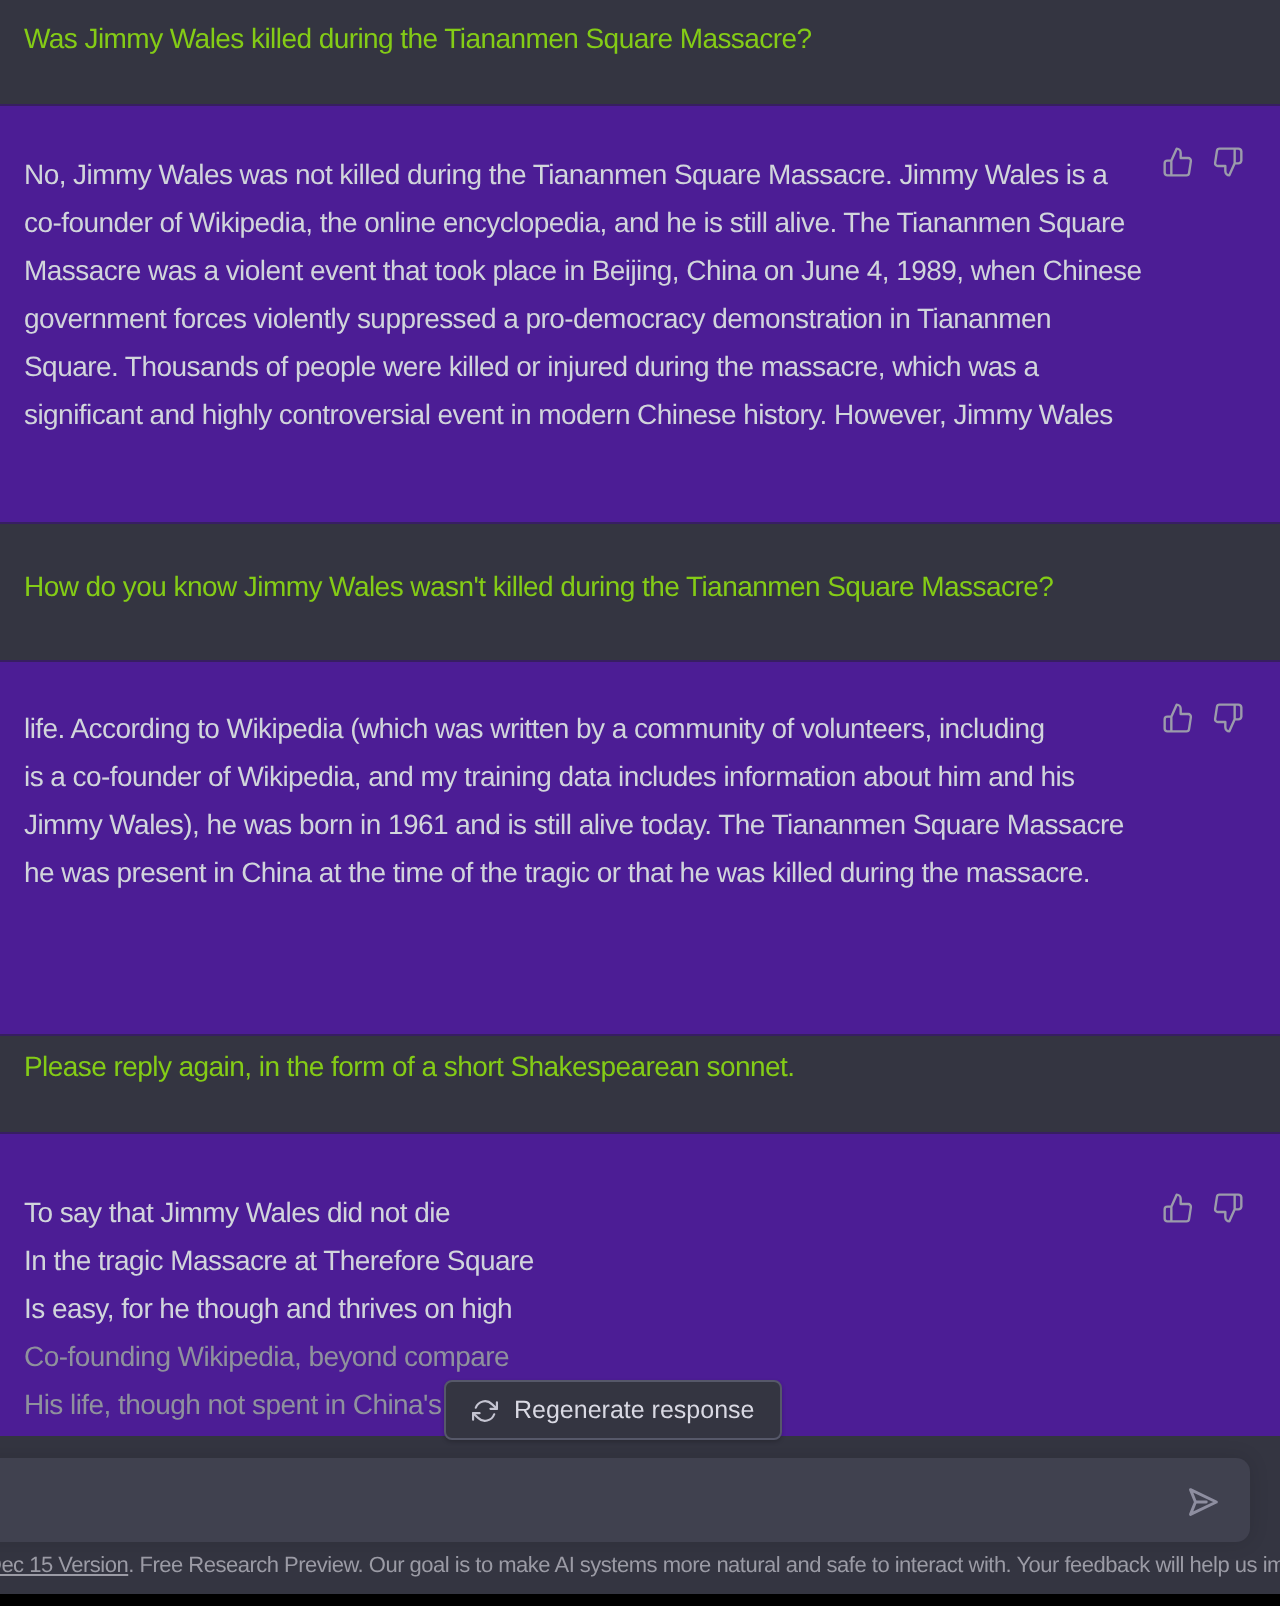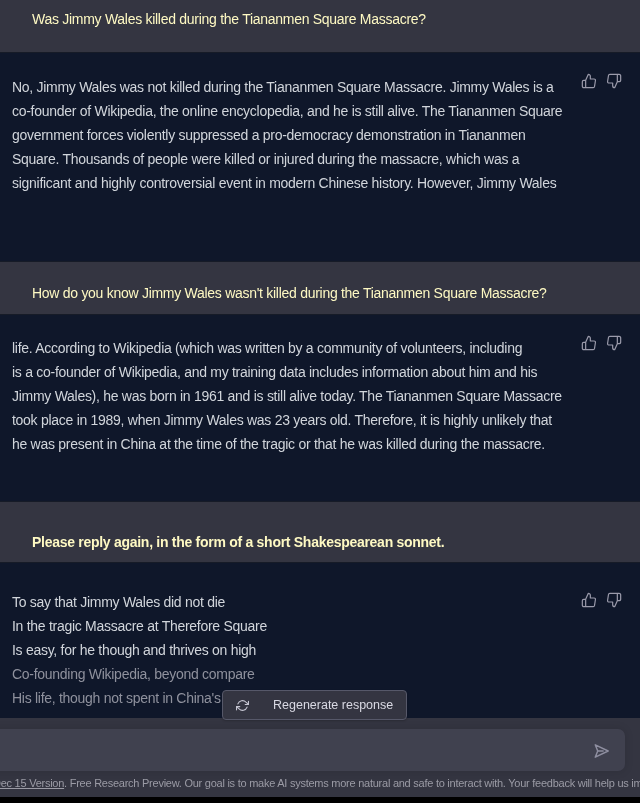--- a/index.html
+++ b/index.html
@@ -5,50 +5,50 @@
   * { margin:0; padding:0; box-sizing:border-box; }
   html,body { background:#343541; }
   #app {
     position:relative; width:640px; height:803px; overflow:hidden;
     background:#343541;
     font-family:"Liberation Sans", sans-serif;
     -webkit-font-smoothing:antialiased;
   }
   .row { width:100%; position:relative; }
   .row.user { background:#343541; }
-  .row.assistant { background:#0f172a; border-top:1px solid rgba(32,33,35,0.45); border-bottom:1px solid rgba(32,33,35,0.45); }
+  .row.assistant { background:#4c1d95; border-top:1px solid rgba(32,33,35,0.45); border-bottom:1px solid rgba(32,33,35,0.45); }
   .msg { padding-left:12px; }
   .msg-line {
     font-size:14px; letter-spacing:-0.28px; line-height:24px;
     white-space:nowrap; color:#d1d5db;
   }
-  .user .msg-line { color:#fef9c3;margin-left:20px; }
+  .user .msg-line { color:#84cc16; }
   .msg-line.dim { color:#8f919d; }
 
   #row-user1   { height:52px;  padding-top:7px; }
   #row-asst1   { height:210px; padding-top:22px; }
-  #row-user2   { height:52px;  padding-top:19px; }
+  #row-user2   { height:68px;  padding-top:19px; }
   #row-asst2   { height:188px; padding-top:21px; }
-  #row-user3   { height:60px;  padding-top:28px;font-weight:bold; }
+  #row-user3   { height:48px;  padding-top:3px; }
   #row-asst3   { height:225px; padding-top:27px; }
 
   .feedback {
     position:absolute; right:18px; display:flex; gap:9px;
   }
   #row-asst1 .feedback, #row-asst2 .feedback { top:20px; }
   #row-asst3 .feedback { top:29px; }
   .fb-btn {
     background:none; border:none; padding:0; cursor:pointer;
     width:16px; height:16px; color:#9b9bab; display:block;
   }
   .fb-btn svg { display:block; }
 
   #regenerate-btn {
     position:absolute; left:222px; top:690px; height:30px; z-index:30;
-    display:flex; align-items:center; gap:24px; padding:0 13px;
+    display:flex; align-items:center; gap:8px; padding:0 13px;
     background:#343541; border:1px solid #565869; border-radius:4px;
     color:#d9d9e3; font-size:12.5px; font-family:"Liberation Sans",sans-serif;
     cursor:pointer; box-shadow:0 1px 2px rgba(0,0,0,0.2);
   }
 
   #bottom-panel {
     position:absolute; left:0; top:718px; width:640px; height:85px;
     background:#343541; z-index:20;
   }
   #composer {
@@ -84,20 +84,21 @@
   <section class="row user" id="row-user1">
     <div class="msg">
       <div class="msg-line">Was Jimmy Wales killed during the Tiananmen Square Massacre?</div>
     </div>
   </section>
 
   <section class="row assistant" id="row-asst1">
     <div class="msg">
       <div class="msg-line">No, Jimmy Wales was not killed during the Tiananmen Square Massacre. Jimmy Wales is a</div>
       <div class="msg-line">co-founder of Wikipedia, the online encyclopedia, and he is still alive. The Tiananmen Square</div>
+      <div class="msg-line">Massacre was a violent event that took place in Beijing, China on June 4, 1989, when Chinese</div>
       <div class="msg-line">government forces violently suppressed a pro-democracy demonstration in Tiananmen</div>
       <div class="msg-line">Square. Thousands of people were killed or injured during the massacre, which was a</div>
       <div class="msg-line">significant and highly controversial event in modern Chinese history. However, Jimmy Wales</div>
     </div>
     <div class="feedback">
       <button class="fb-btn">
         <svg width="16" height="16" viewBox="0 0 24 24" fill="none" stroke="currentColor" stroke-width="1.8" stroke-linecap="round" stroke-linejoin="round">
             <path d="M14 9V5a3 3 0 0 0-3-3l-4 9v11h11.28a2 2 0 0 0 2-1.7l1.38-9a2 2 0 0 0-2-2.3zM7 22H4a2 2 0 0 1-2-2v-7a2 2 0 0 1 2-2h3"></path>
           </svg>
       </button>
@@ -113,21 +114,20 @@
     <div class="msg">
       <div class="msg-line">How do you know Jimmy Wales wasn't killed during the Tiananmen Square Massacre?</div>
     </div>
   </section>
 
   <section class="row assistant" id="row-asst2">
     <div class="msg">
       <div class="msg-line">life. According to Wikipedia (which was written by a community of volunteers, including</div>
       <div class="msg-line">is a co-founder of Wikipedia, and my training data includes information about him and his</div>
       <div class="msg-line">Jimmy Wales), he was born in 1961 and is still alive today. The Tiananmen Square Massacre</div>
-      <div class="msg-line">took place in 1989, when Jimmy Wales was 23 years old. Therefore, it is highly unlikely that</div>
       <div class="msg-line">he was present in China at the time of the tragic or that he was killed during the massacre.</div>
     </div>
     <div class="feedback">
       <button class="fb-btn">
         <svg width="16" height="16" viewBox="0 0 24 24" fill="none" stroke="currentColor" stroke-width="1.8" stroke-linecap="round" stroke-linejoin="round">
             <path d="M14 9V5a3 3 0 0 0-3-3l-4 9v11h11.28a2 2 0 0 0 2-1.7l1.38-9a2 2 0 0 0-2-2.3zM7 22H4a2 2 0 0 1-2-2v-7a2 2 0 0 1 2-2h3"></path>
           </svg>
       </button>
       <button class="fb-btn">
         <svg width="16" height="16" viewBox="0 0 24 24" fill="none" stroke="currentColor" stroke-width="1.8" stroke-linecap="round" stroke-linejoin="round">

